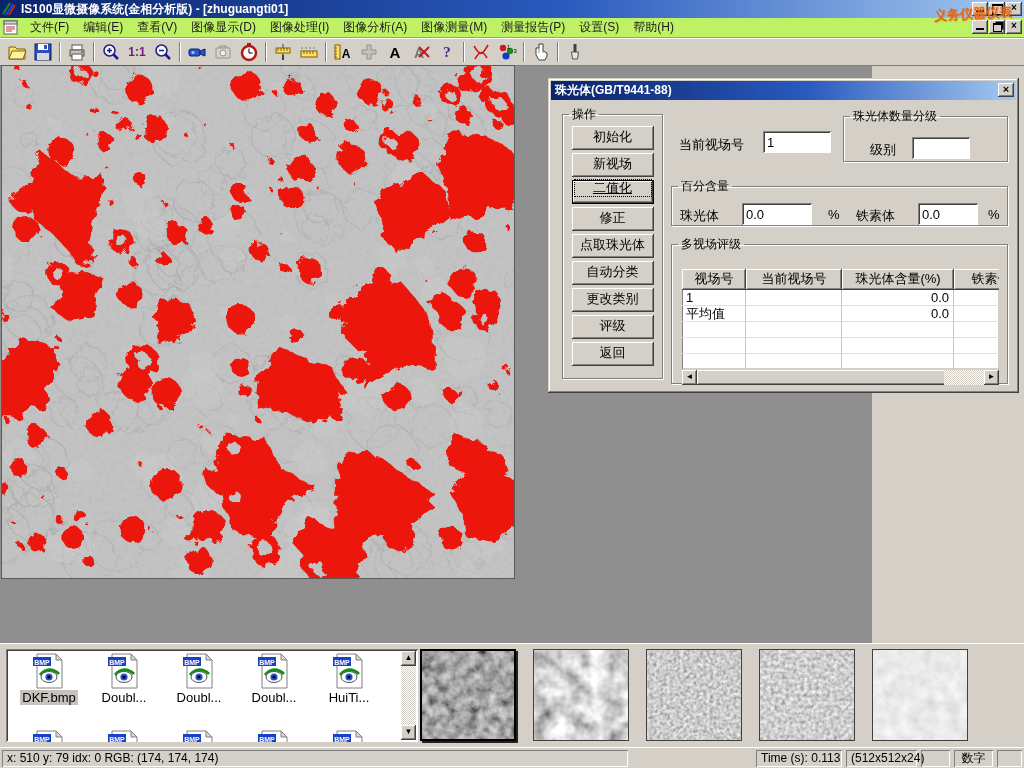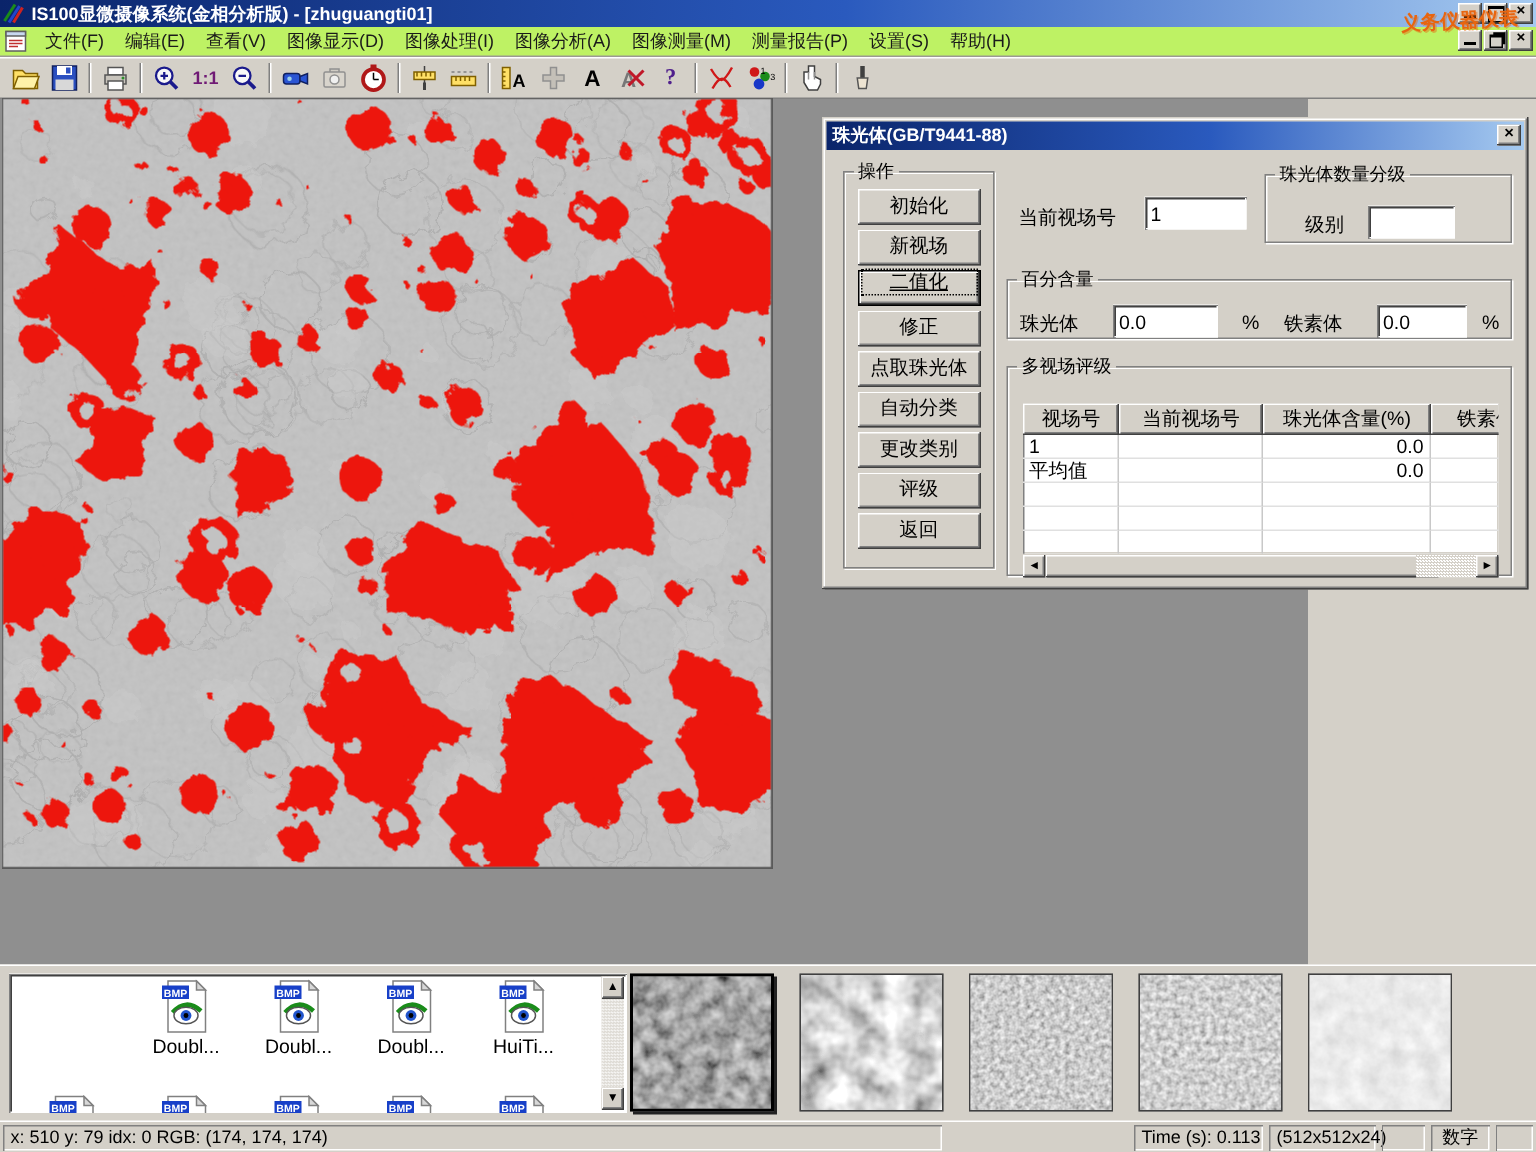--- a/index.html
+++ b/index.html
@@ -863,20 +863,26 @@
             <div class="sb-track"></div>
             <div class="sb-btn bevel-btn" style="position:absolute; right:0; top:0;">►</div>
           </div>
         </fieldset>
       </div>
     </div>
   </div>
 
   <div class="bottom">
     <div class="filelist">
+      <div class="fitem" style="left:6px; top:4px;">
+        <svg width="34" height="36">
+            <use href="#icon-bmp"></use>
+          </svg>
+        <span class="flabel sel">DKF.bmp</span>
+      </div>
       <div class="fitem" style="left:81px; top:4px;">
         <svg width="34" height="36">
             <use href="#icon-bmp"></use>
           </svg>
         <span class="flabel">Doubl...</span>
       </div>
       <div class="fitem" style="left:156px; top:4px;">
         <svg width="34" height="36">
             <use href="#icon-bmp"></use>
           </svg>

